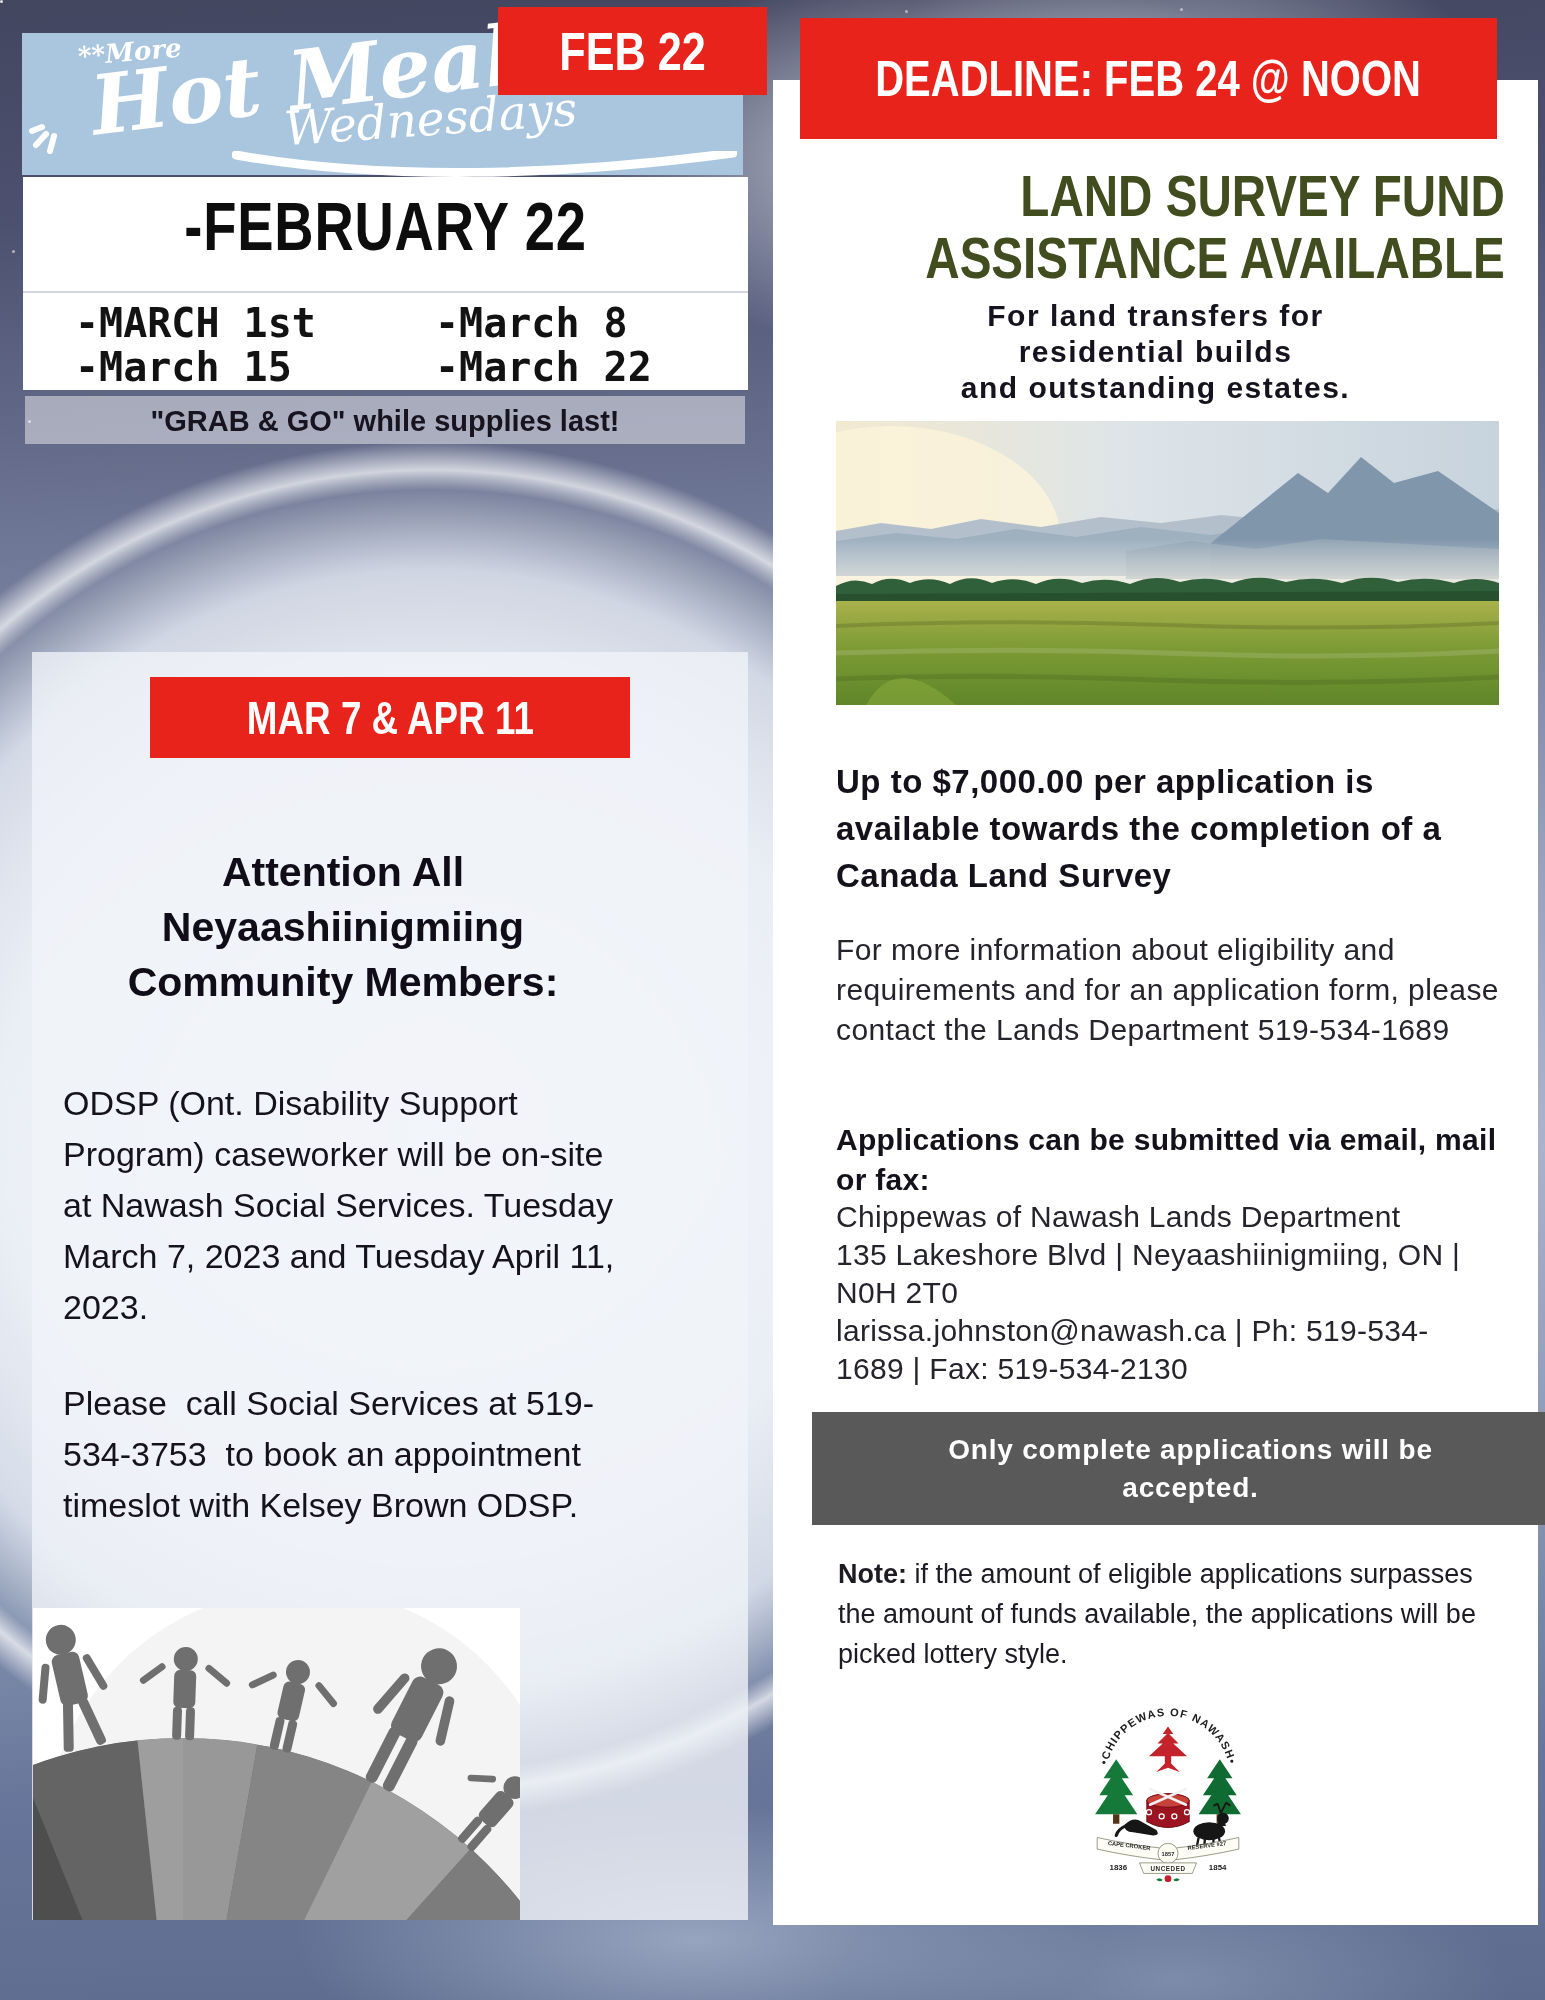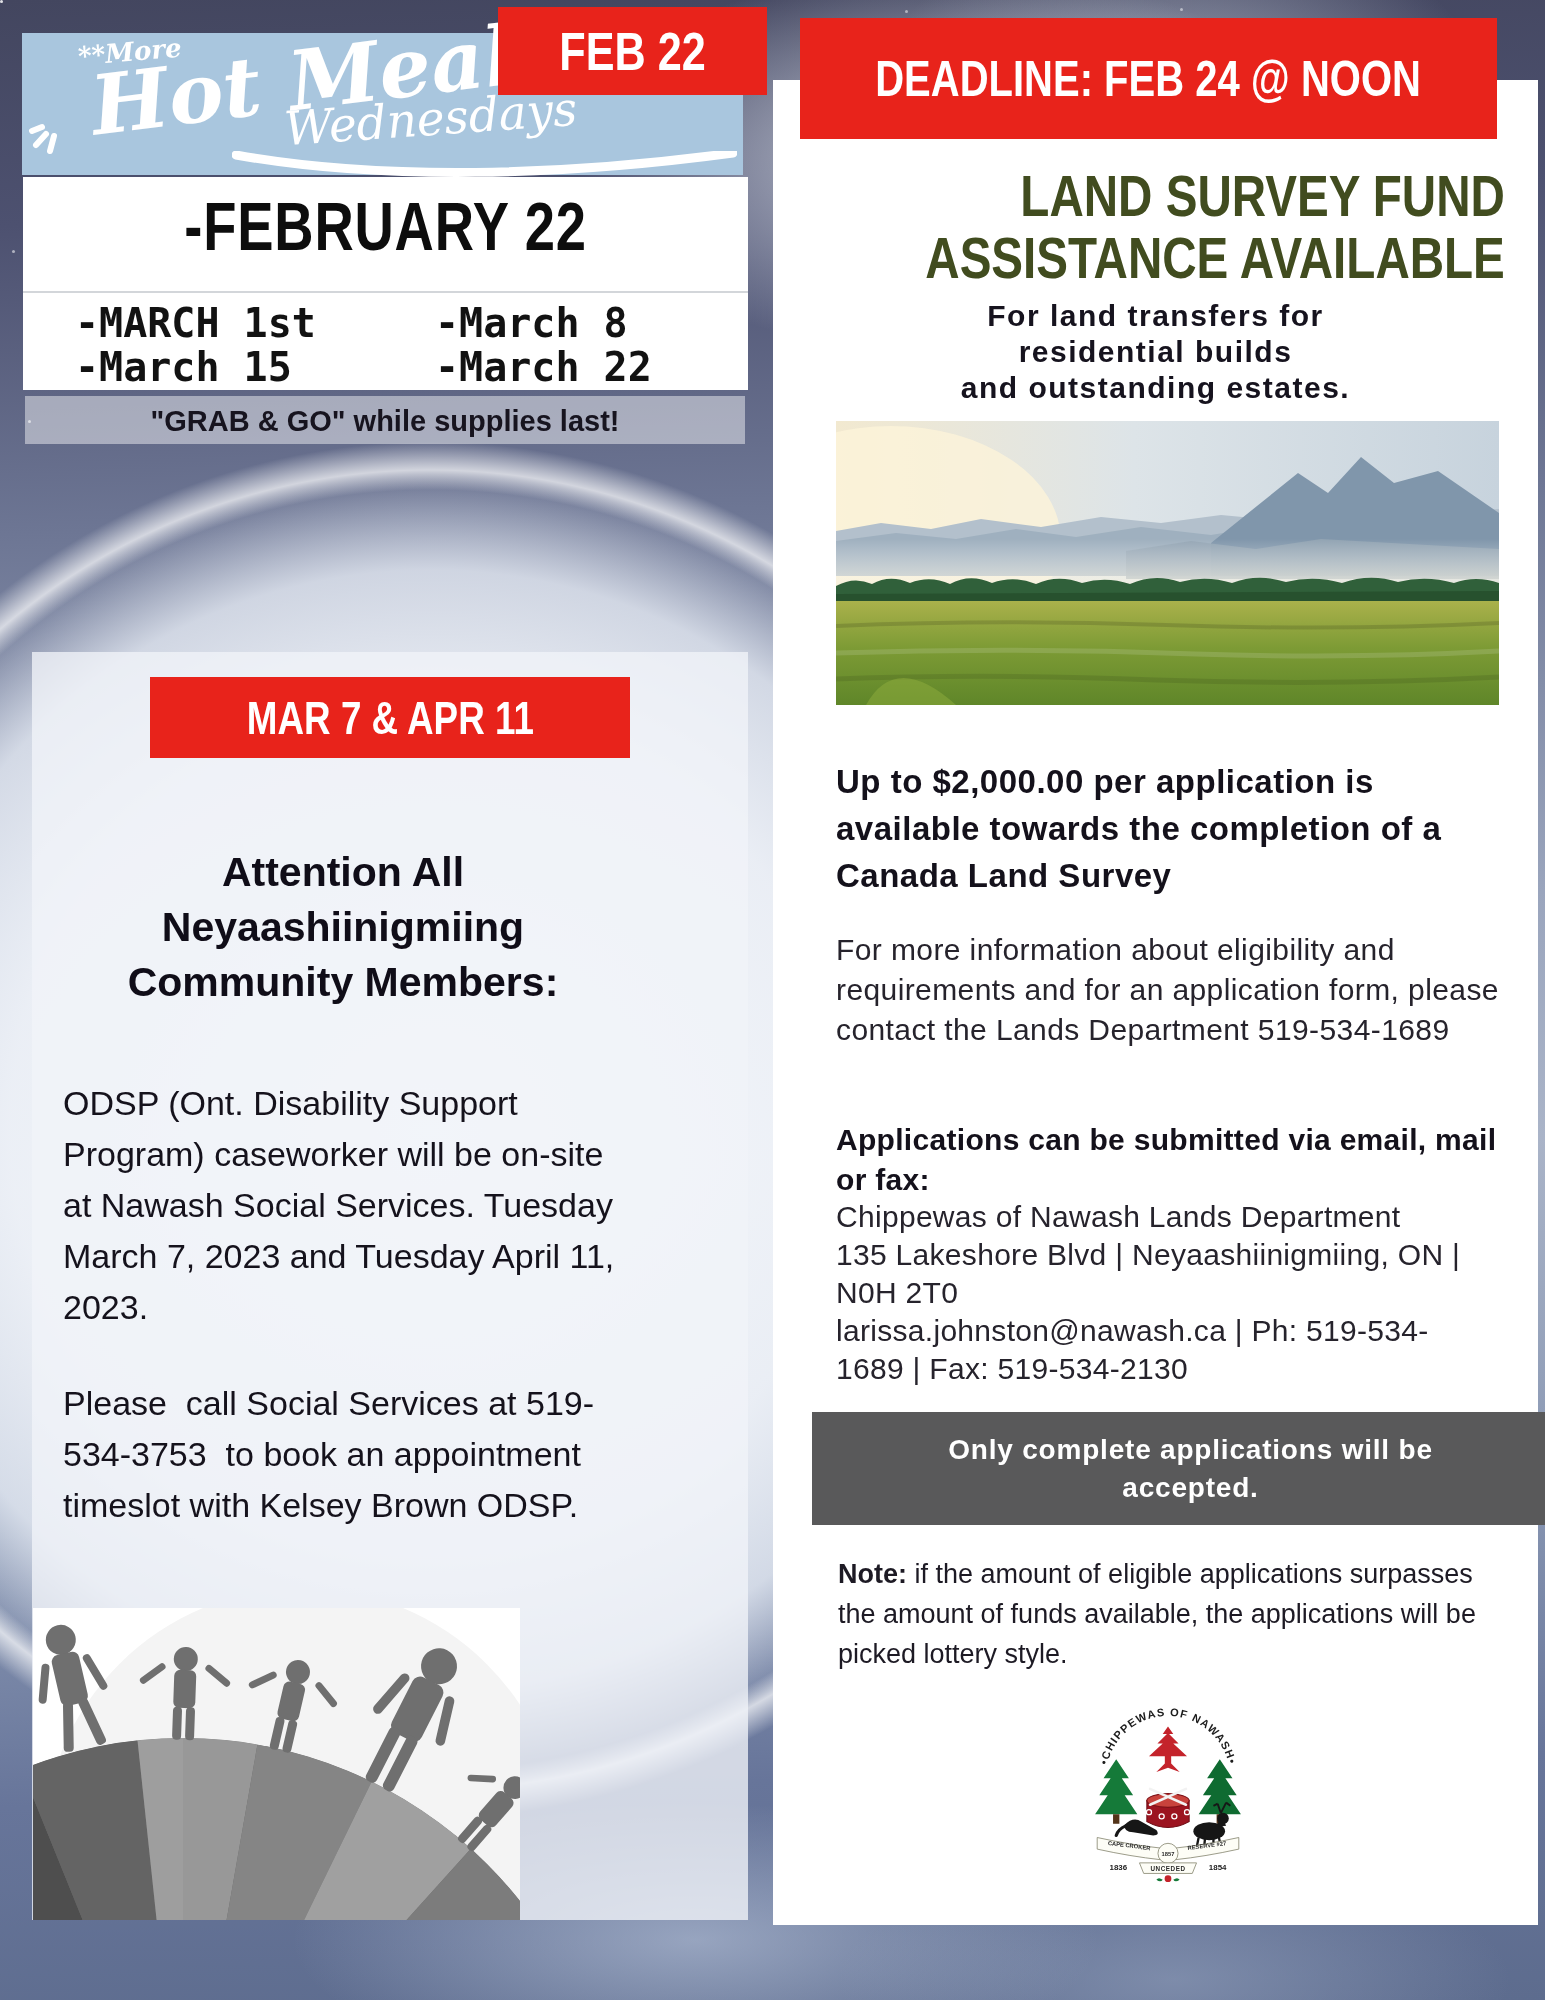--- a/index.html
+++ b/index.html
@@ -226,21 +226,21 @@
     <rect x="0" y="118" width="663" height="50" fill="url(#hazeg)"></rect>
     <path d="M0,165 Q18,155 36,163 Q54,153 74,162 Q94,154 114,163 Q134,152 156,162 Q178,154 200,163 Q222,153 246,162 Q270,155 294,163 Q318,152 344,161 Q370,154 396,162 Q422,152 450,161 Q478,154 506,162 Q534,152 562,161 Q590,154 618,162 Q640,154 663,162 L663,182 L0,182 Z" fill="#30603a"></path>
     <path d="M0,173 L663,170 L663,184 L0,186 Z" fill="#27512e"></path>
     <rect x="0" y="180" width="663" height="104" fill="url(#fieldg)"></rect>
     <path d="M0,205 Q160,198 330,204 Q500,210 663,202" stroke="#00000022" stroke-width="4" fill="none"></path>
     <path d="M0,232 Q180,226 360,233 Q520,238 663,230" stroke="#ffffff22" stroke-width="5" fill="none"></path>
     <path d="M0,258 Q150,252 320,259 Q500,265 663,256" stroke="#00000018" stroke-width="5" fill="none"></path>
     <path d="M30,284 Q60,230 120,284 Z" fill="#8fae3e" opacity="0.5"></path>
   </svg>
 
-  <div class="abs amount-head">Up to $2,000.00 per application is available towards the completion of a Canada Land Survey</div>
+  <div class="abs amount-head">Up to $7,000.00 per application is available towards the completion of a Canada Land Survey</div>
   <div class="abs info-para">For more information about eligibility and requirements and for an application form, please contact the Lands Department 519-534-1689</div>
   <div class="abs submit-head">Applications can be submitted via email, mail or fax:</div>
 
   <div class="abs contact">
     <div>Chippewas of Nawash Lands Department</div>
     <div>135 Lakeshore Blvd | Neyaashiinigmiing, ON | N0H 2T0</div>
     <div>larissa.johnston@nawash.ca | Ph: 519-534-1689 | Fax: 519-534-2130</div>
   </div>
 
   <div class="abs gray-box">

